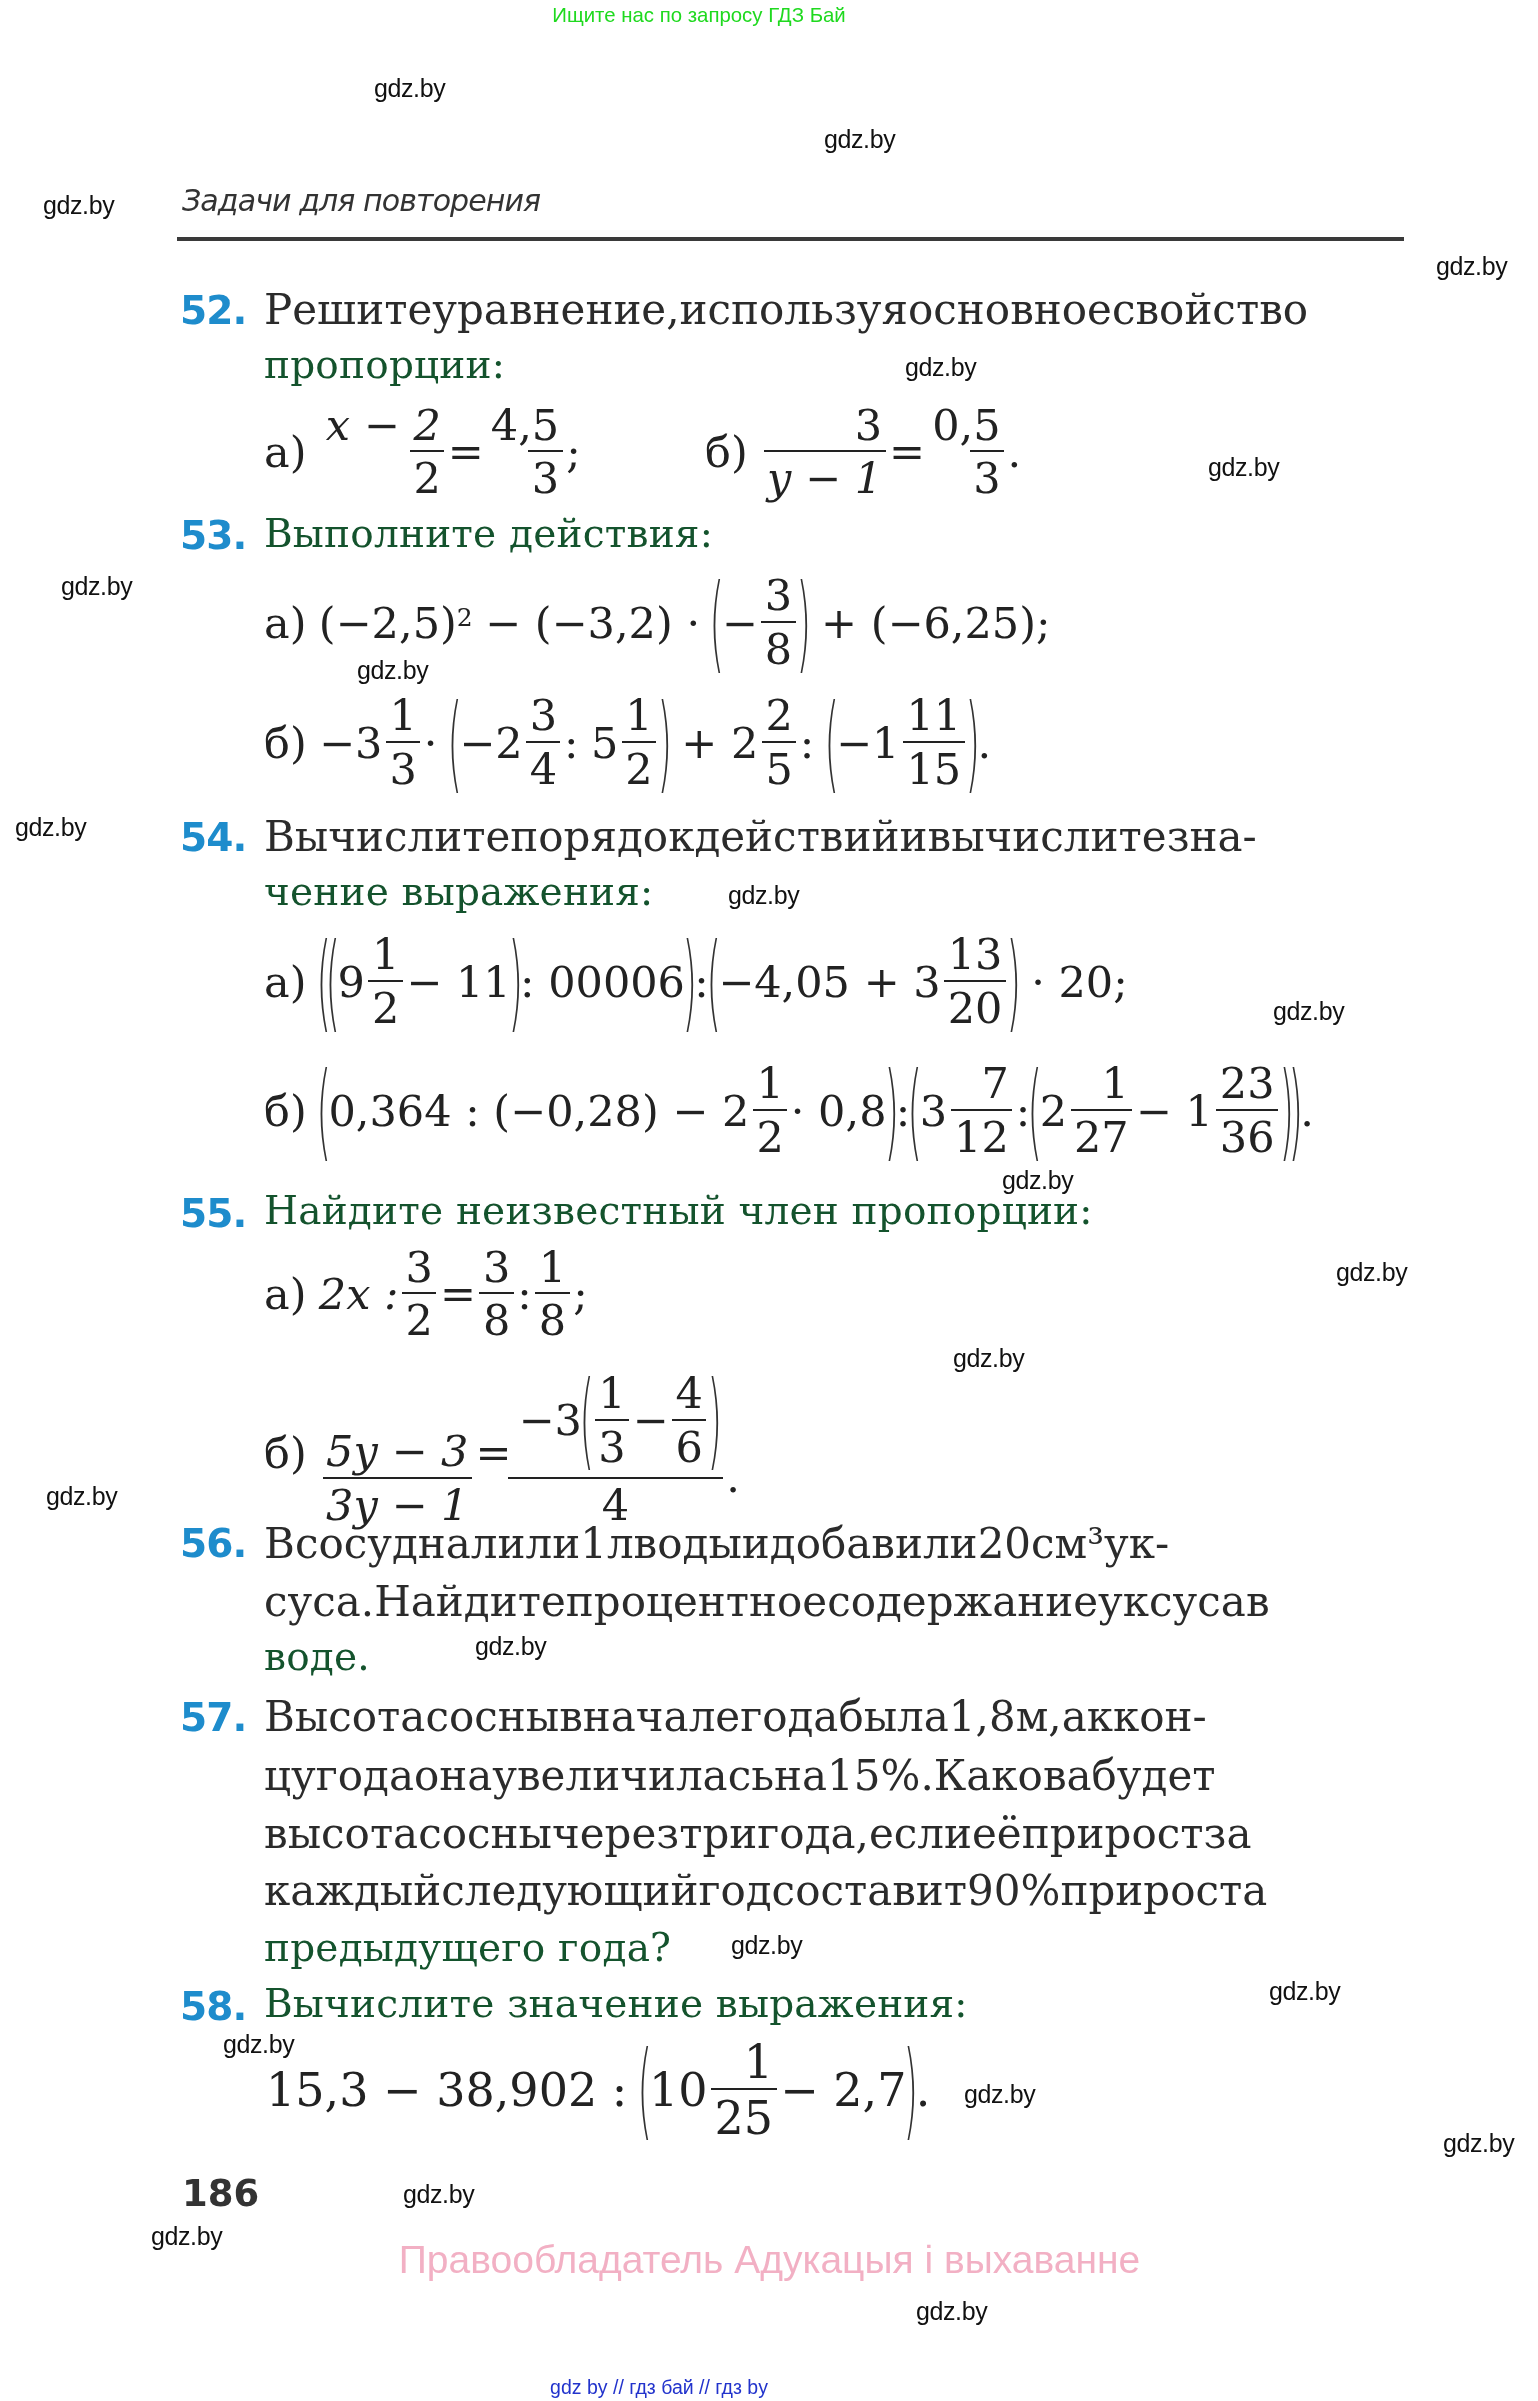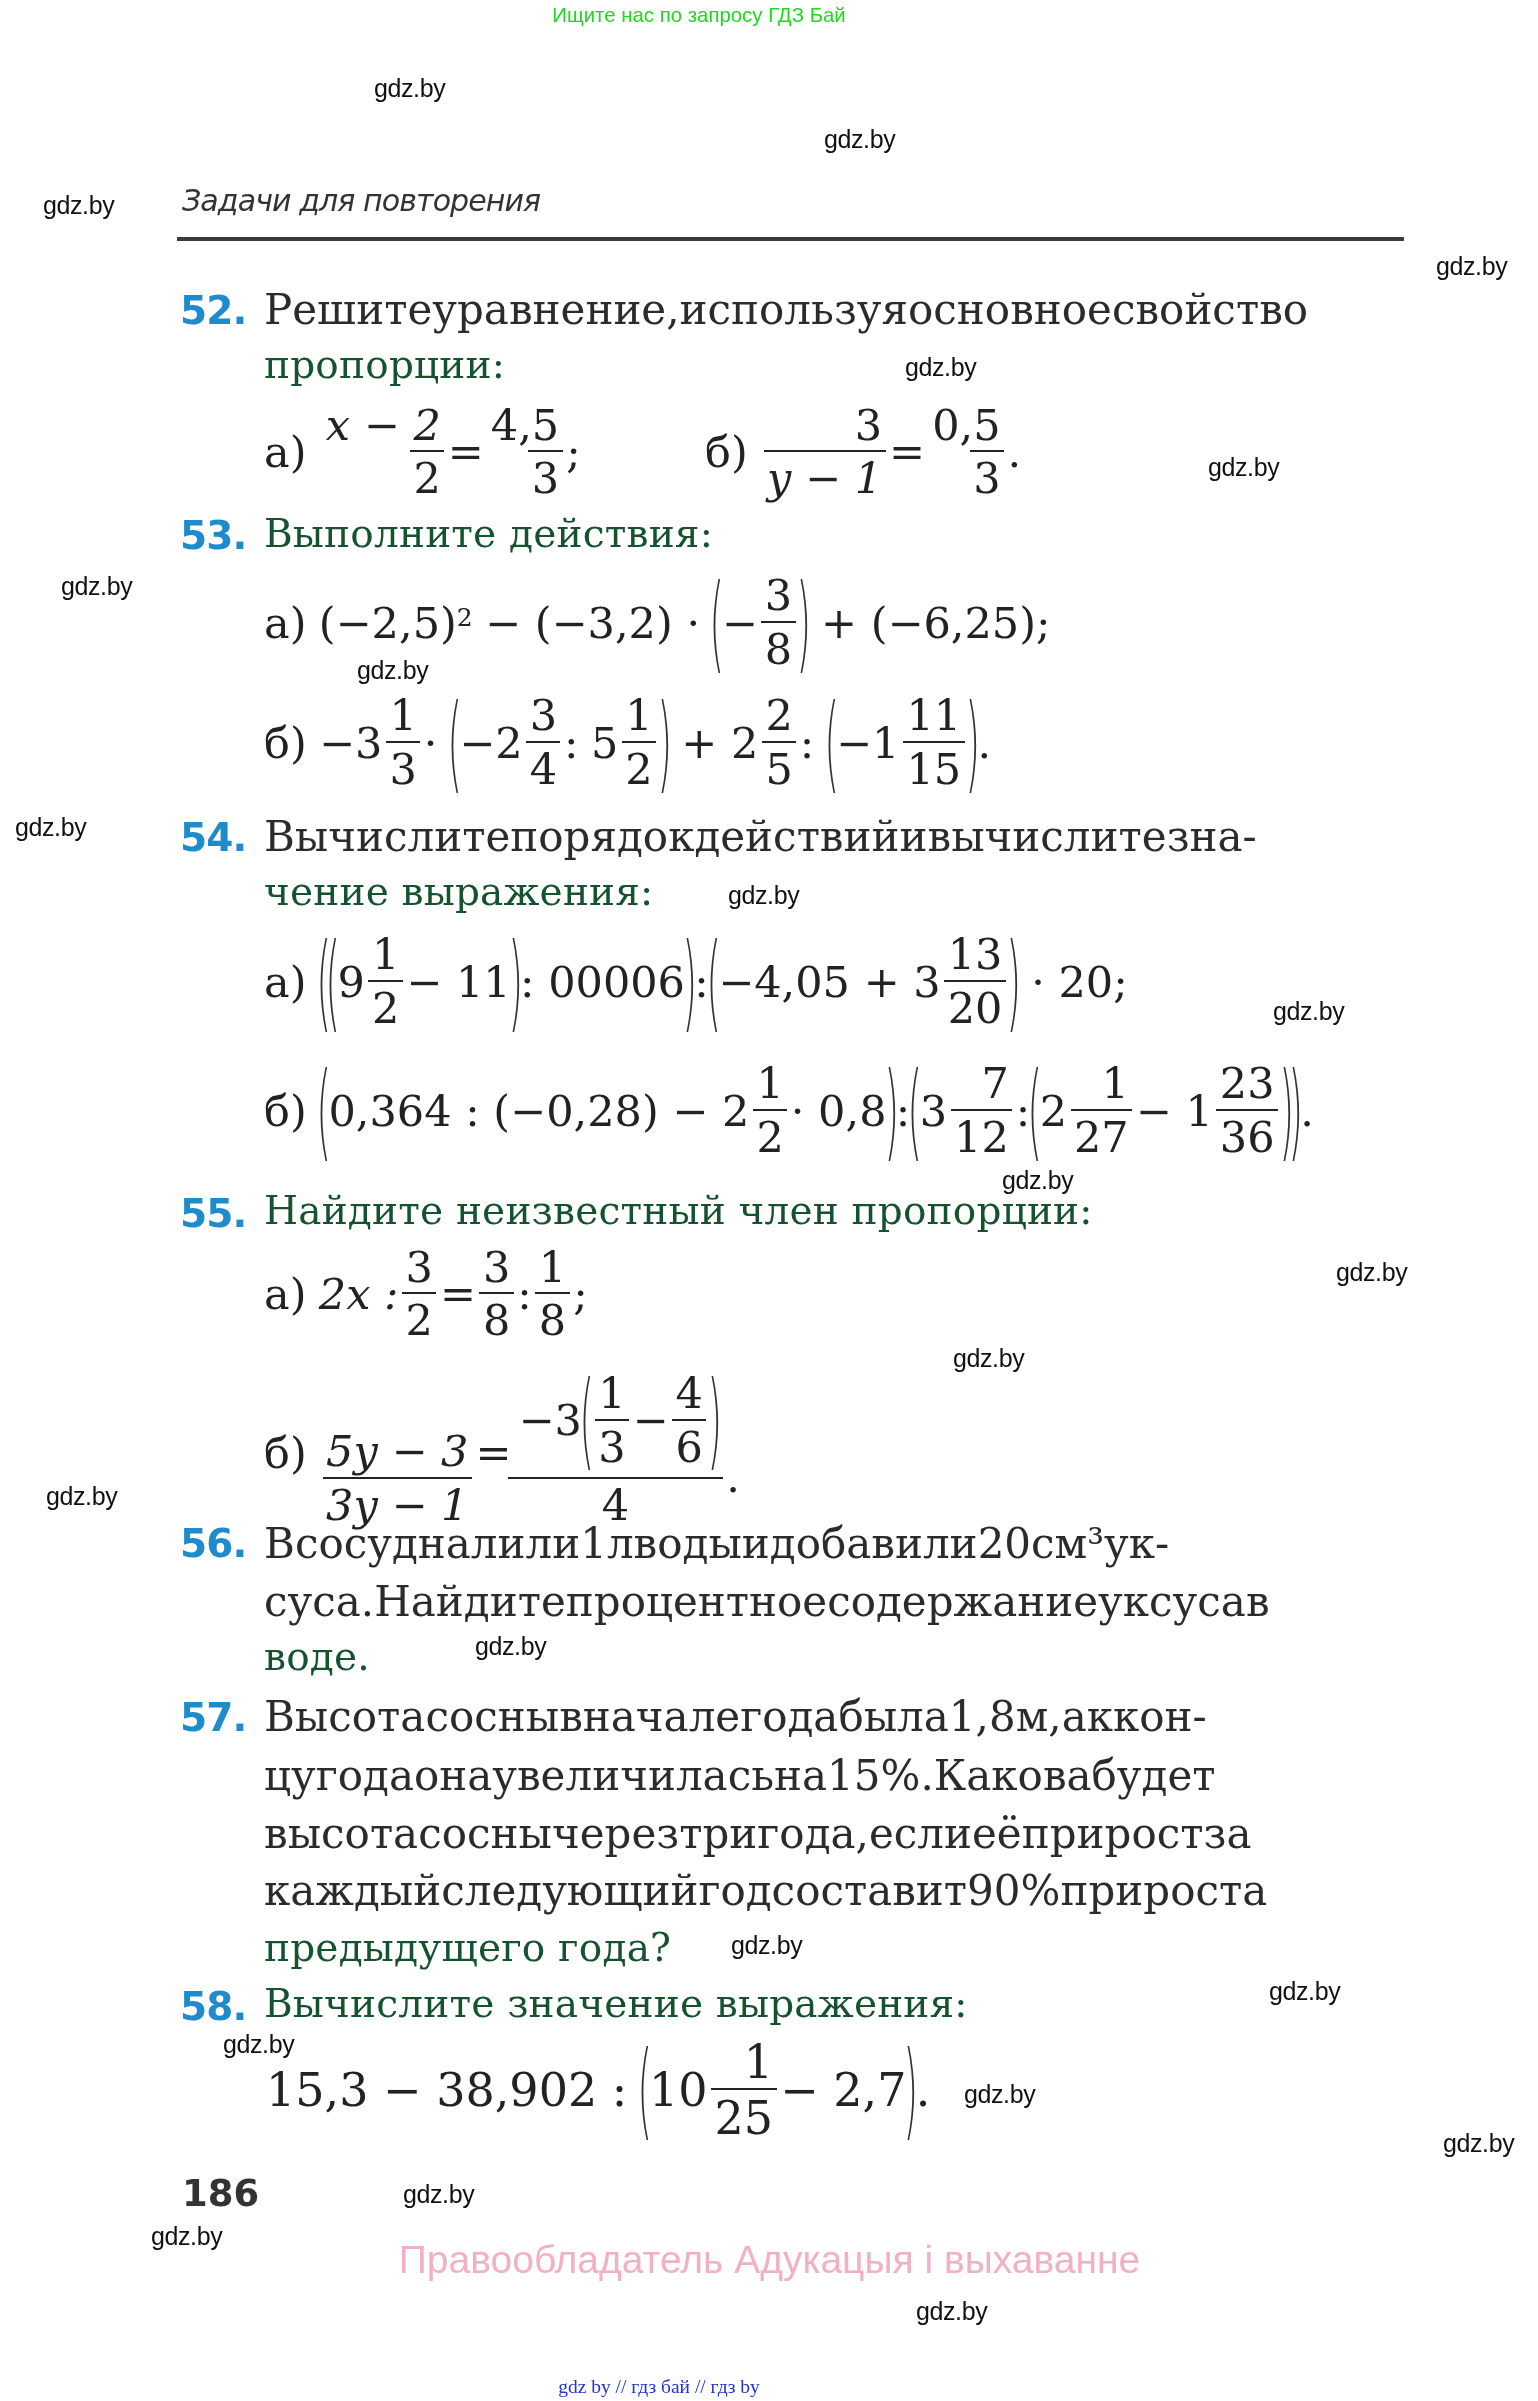--- a/index.html
+++ b/index.html
@@ -25,21 +25,21 @@
   .frac .d { padding:5.3px 3.5px 0; border-top:2.7px solid #222; }
   .paren { display:inline-block; font-weight:100; color:#333; transform-origin:center; line-height:1;
            font-family:"DejaVu Sans", sans-serif; }
   .p1 { font-size:106px; transform:scaleX(0.35); margin:0 -16px; }
   .sp { display:inline-block; width:12.4px; }
   .it { font-style:italic; }
   sup { font-size:25px; position:relative; top:-5.3px; }
   .pagenum { left:182px; top:2172px; font-family:"DejaVu Sans", sans-serif; font-weight:bold; font-size:37px; color:#333; }
   .rights { left:0; width:1539px; top:2238px; text-align:center; font-family:"Liberation Sans", sans-serif;
             font-size:39px; color:#f2b0c4; }
-  .footer { left:0; width:1318px; top:2376px; text-align:center; font-family:Liberation Serif, serif;
+  .footer { left:0; width:1318px; top:2376px; text-align:center; font-family:Liberation Sans, sans-serif;
             font-size:19.5px; color:#2233cc; }
 </style>
 </head>
 <body>
 
 <div class="abs topbar">Ищите нас по запросу ГДЗ Бай</div>
 
 <div class="wm" style="left:374px;top:74px">gdz.by</div>
 <div class="wm" style="left:824px;top:125px">gdz.by</div>
 <div class="wm" style="left:43px;top:191px">gdz.by</div>

